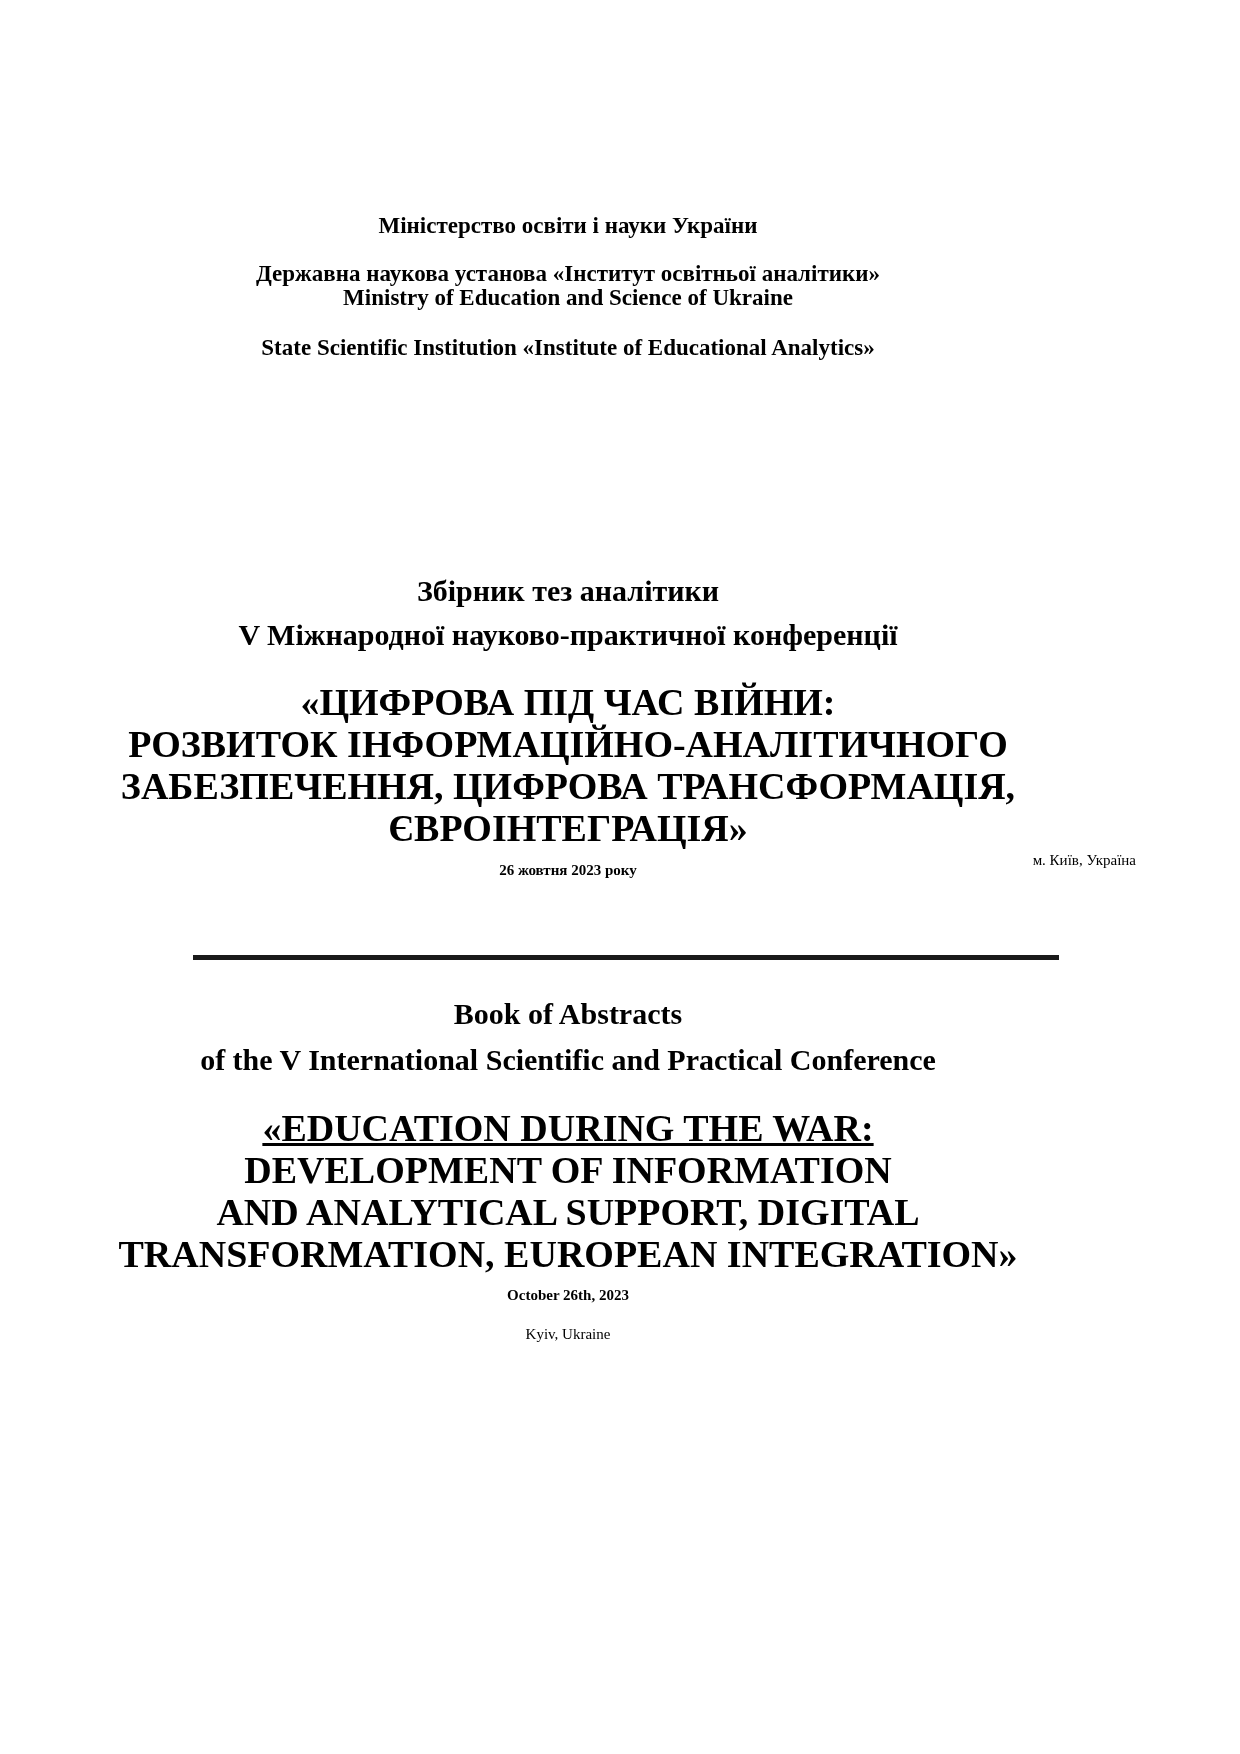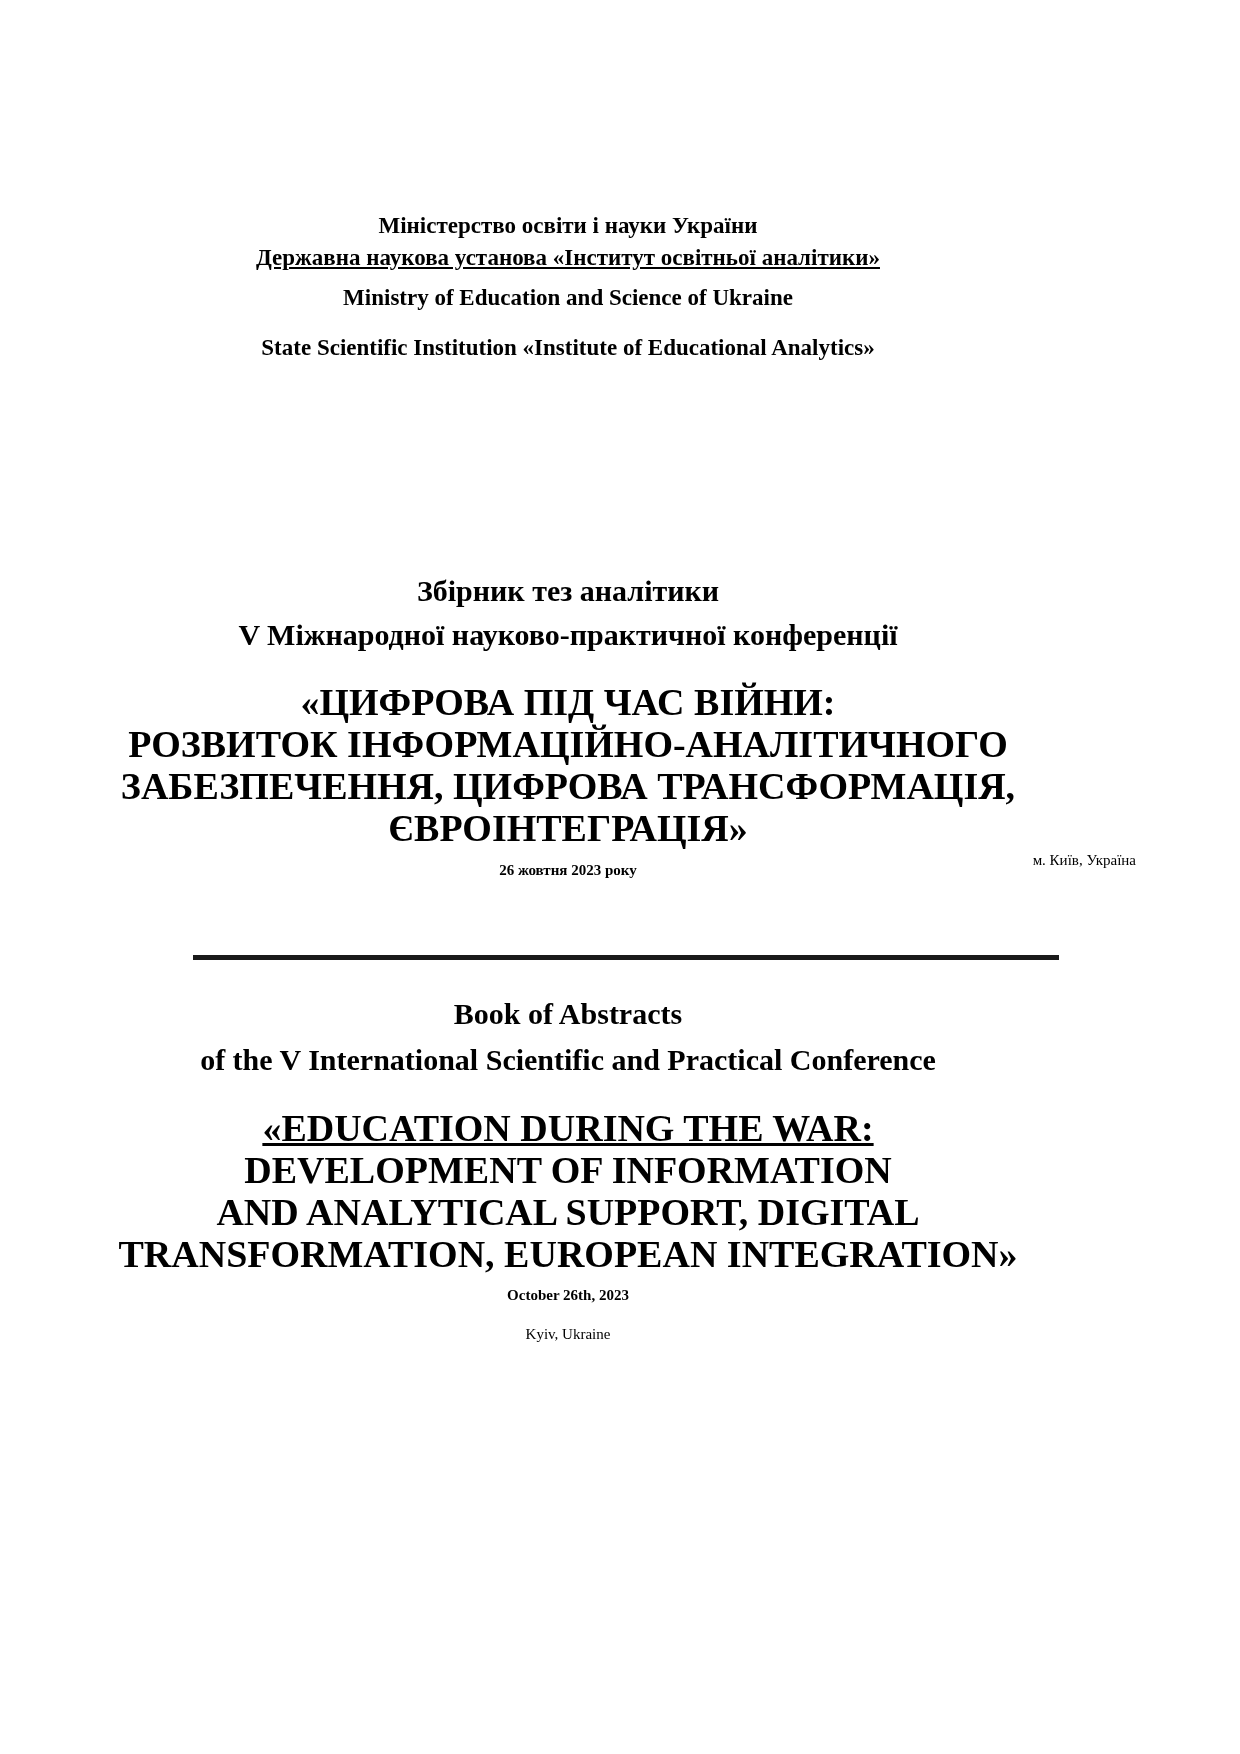--- a/index.html
+++ b/index.html
@@ -35,21 +35,21 @@
       width: 866px;
       height: 5px;
       background: #1a1a1a;
       top: 955px;
     }
   </style>
 </head>
 <body>
 
 <div class="line b f22" style="top:212px;">Міністерство освіти і науки України</div>
-<div class="line b f22" style="top:244px;text-decoration:underline;">Державна наукова установа «Інститут освітньої аналітики»</div>
+<div class="line b f22" style="top:260px;">Державна наукова установа «Інститут освітньої аналітики»</div>
 <div class="line b f22" style="top:284px;">Ministry of Education and Science of Ukraine</div>
 <div class="line b f22" style="top:334px;">State Scientific Institution «Institute of Educational Analytics»</div>
 
 <div class="line b f28" style="top:573px;">Збірник тез аналітики</div>
 <div class="line b f28" style="top:617px;">V Міжнародної науково-практичної конференції</div>
 <div class="line b f36" style="top:680px;">«ЦИФРОВА ПІД ЧАС ВІЙНИ:</div>
 <div class="line b f36" style="top:722px;">РОЗВИТОК ІНФОРМАЦІЙНО-АНАЛІТИЧНОГО</div>
 <div class="line b f36" style="top:764px;">ЗАБЕЗПЕЧЕННЯ, ЦИФРОВА ТРАНСФОРМАЦІЯ,</div>
 <div class="line b f36" style="top:806px;">ЄВРОІНТЕГРАЦІЯ»</div>
 <div class="line b f18" style="top:858px;">26 жовтня 2023 року</div>

